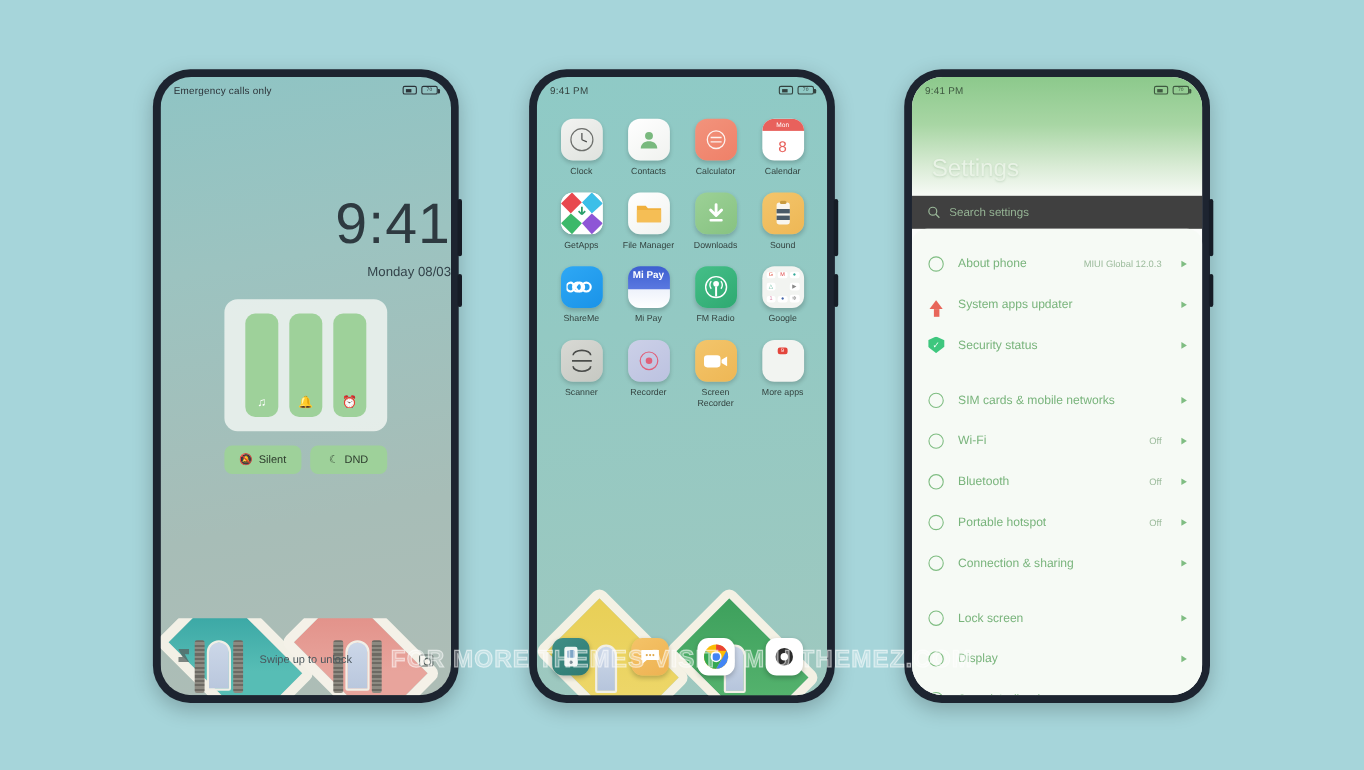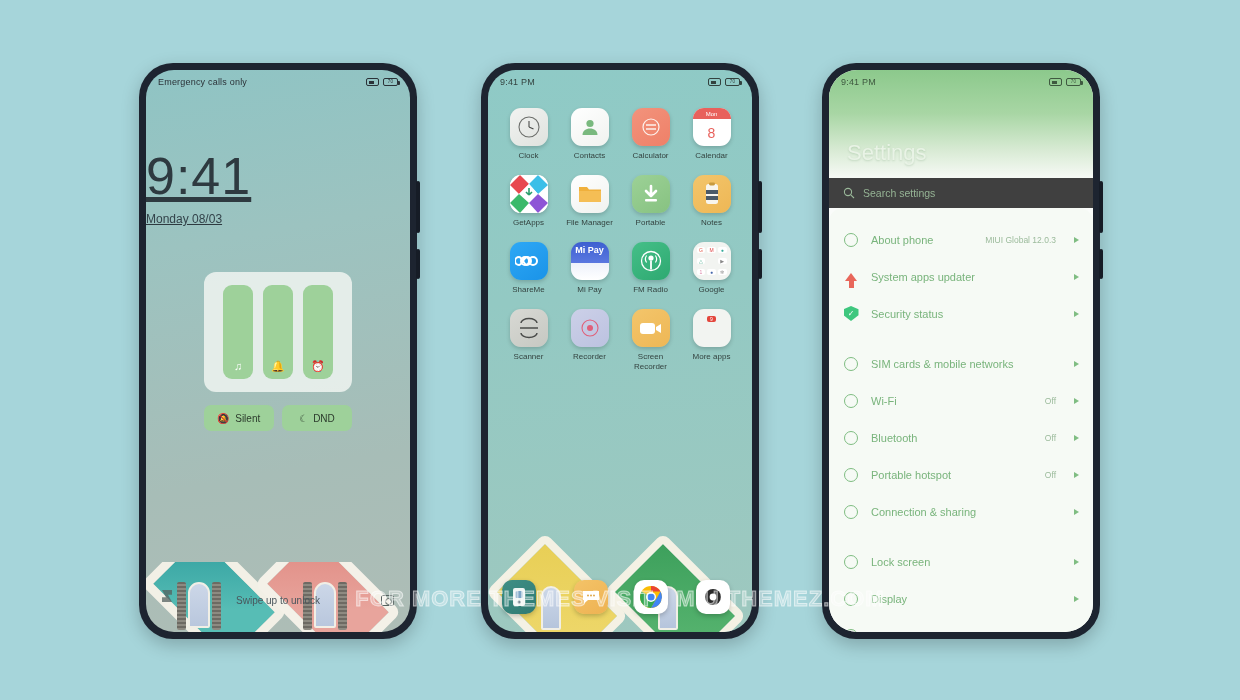--- a/index.html
+++ b/index.html
@@ -61,22 +61,22 @@
     width: 1.6px; height: 3.5px; background: currentColor; border-radius: 0 1px 1px 0;
   }
 
   
   .lock-bg {
     position: absolute; inset: 0;
     background: linear-gradient(170deg, #8fc4c4 0%, #9cc3c0 30%, #a7bdb7 70%, #aebdb6 100%);
   }
   .lock-top { color: #2b3238; }
   .lock-clock {
-    position: absolute; top: 80px; left: 0; right: 0; text-align: left;
-    color: #2e3a40; font-weight: 300; text-decoration: underline;
+    position: absolute; top: 108px; left: 0; right: 0; text-align: right;
+    color: #2e3a40; font-weight: 300;
   }
   .lock-time { font-size: 52px; letter-spacing: 1px; line-height: 1; font-weight: 300; }
   .lock-date { font-size: 12px; margin-top: 10px; color: #33434a; }
 
   .vol-card {
     position: absolute; left: 50%; transform: translateX(-50%);
     top: 202px; width: 148px; height: 120px;
     background: rgba(243,246,243,.82); border-radius: 12px;
     display: flex; align-items: center; justify-content: center; gap: 10px;
   }
@@ -375,32 +375,32 @@
           </div>
           <div class="app-lbl">File Manager</div>
         </div>
         <div class="app">
           <div class="app-ic" style="background:linear-gradient(145deg,#9cd196,#87c281)">
             <svg width="20" height="22" viewBox="0 0 20 22">
                 <path d="M10 3v10m0 0l-5-5m5 5l5-5" stroke="#fff" stroke-width="2.6" fill="none" stroke-linecap="round"></path>
                 <rect x="4" y="16" width="12" height="2.4" fill="#fff" rx="1"></rect>
               </svg>
           </div>
-          <div class="app-lbl">Portable</div>
+          <div class="app-lbl">Downloads</div>
         </div>
         <div class="app">
           <div class="app-ic" style="background:linear-gradient(145deg,#f3c56b,#eeb755)">
             <svg width="18" height="24" viewBox="0 0 18 24">
                 <rect x="3" y="2" width="12" height="20" rx="2.5" fill="#f8f5ee"></rect>
                 <rect x="3" y="8" width="12" height="4" fill="#4a5a68"></rect>
                 <rect x="3" y="14" width="12" height="4" fill="#4a5a68"></rect>
                 <rect x="6" y="0.5" width="6" height="3" rx="1.4" fill="#c89a3f"></rect>
               </svg>
           </div>
-          <div class="app-lbl">Notes</div>
+          <div class="app-lbl">Sound</div>
         </div>
 
         <div class="app">
           <div class="app-ic" style="background:linear-gradient(145deg,#2ea8f5,#1a93e8)">
             <svg width="28" height="20" viewBox="0 0 28 20">
                 <path d="M8 10a4 4 0 1 1 4 4c-3 0-5-8-8-8a4 4 0 1 0 0 8c3 0 5-8 8-8a4 4 0 0 1 0 0" fill="none" stroke="#fff" stroke-width="2"></path>
                 <path d="M6 10a4 4 0 1 1 8 0 4 4 0 1 0 8 0 4 4 0 1 0-8 0 4 4 0 1 1-8 0z" fill="none" stroke="#fff" stroke-width="2"></path>
               </svg>
           </div>
           <div class="app-lbl">ShareMe</div>

